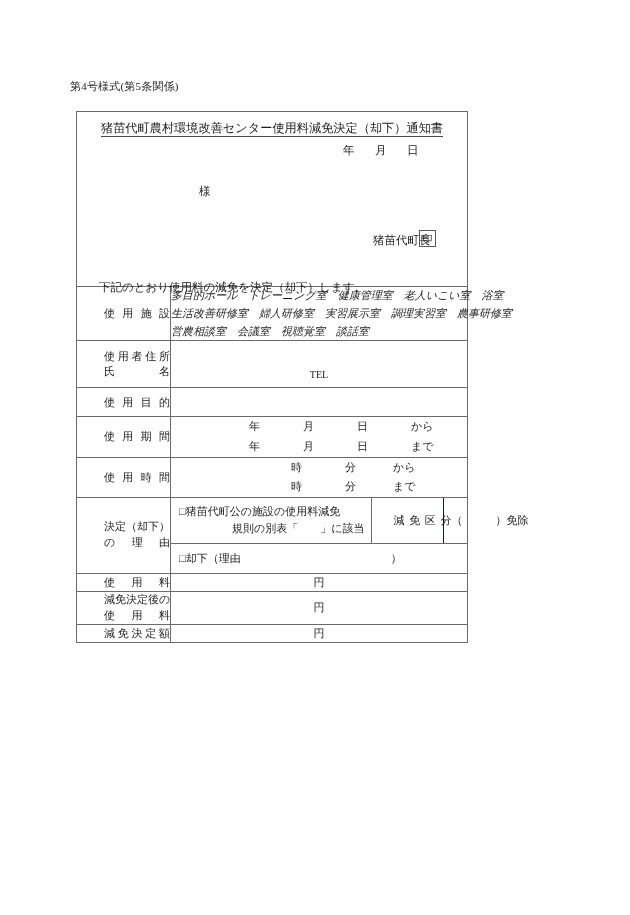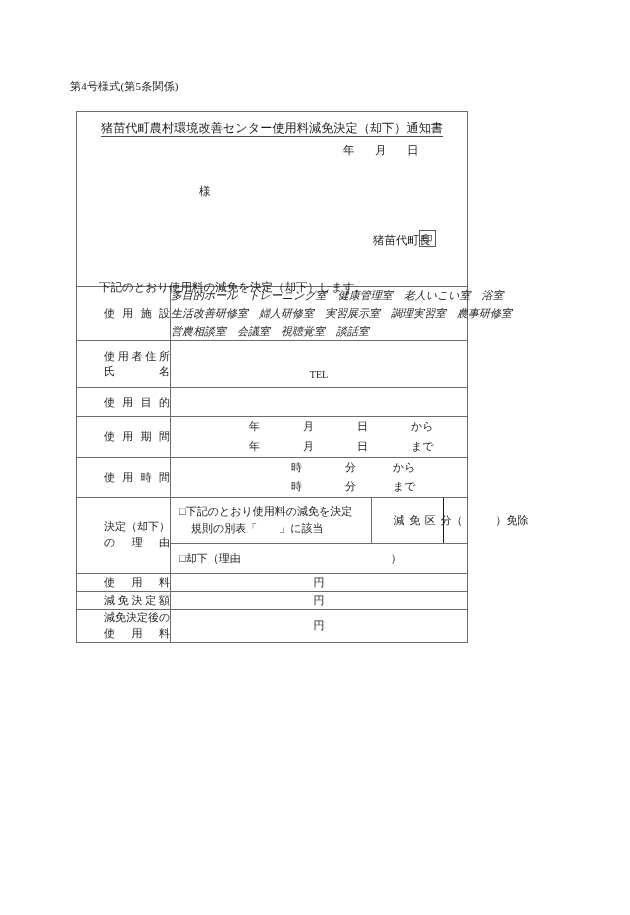--- a/index.html
+++ b/index.html
@@ -216,20 +216,21 @@
     padding: 4px 8px;
     white-space: nowrap;
   }
   .inner td.wide {
     padding: 7px 8px;
     white-space: nowrap;
   }
   .inner .l2 {
     display: block;
     padding-left: 12px;
+    text-align: right;
   }
   .sp-kubun {
     display: inline-block;
     text-align: justify;
     text-align-last: justify;
     white-space: nowrap;
     width: 58px;
     margin-left: 18px;
   }
   .gap-l { display: inline-block; width: 150px; }
@@ -336,21 +337,21 @@
         <td style="padding:0">
           <table class="inner">
             <colgroup>
               <col style="width:200px">
               <col style="width:72px">
               <col>
             </colgroup>
             <tbody>
               <tr class="top">
                 <td class="c1">
-                  <span>□下記のとおり使用料の減免を決定</span>
+                  <span>□猪苗代町公の施設の使用料減免</span>
                   <span class="l2">規則の別表「　　」に該当</span>
                 </td>
                 <td class="c2">
                   <span class="sp-kubun">減免区分</span>
                 </td>
                 <td class="c3">
                   <span>（　　　）免除</span>
                 </td>
               </tr>
               <tr>
@@ -366,33 +367,33 @@
       <tr>
         <td class="lbl">
           <span class="sp">使用料</span>
         </td>
         <td class="money">
           <span>円</span>
         </td>
       </tr>
 
       <tr>
-        <td class="lbl">
-          <span class="sp">減免決定額</span>
-        </td>
-        <td class="money">
-          <span>円</span>
-        </td>
-      </tr>
-
-      <tr>
         <td class="lbl lbl-2line">
           <span class="sp">減免決定後の</span>
           <span class="sp">使用料</span>
         </td>
         <td class="money money-tall">
           <span>円</span>
         </td>
       </tr>
 
+      <tr>
+        <td class="lbl">
+          <span class="sp">減免決定額</span>
+        </td>
+        <td class="money">
+          <span>円</span>
+        </td>
+      </tr>
+
     </tbody>
   </table>
 </div>
 
 </body></html>

